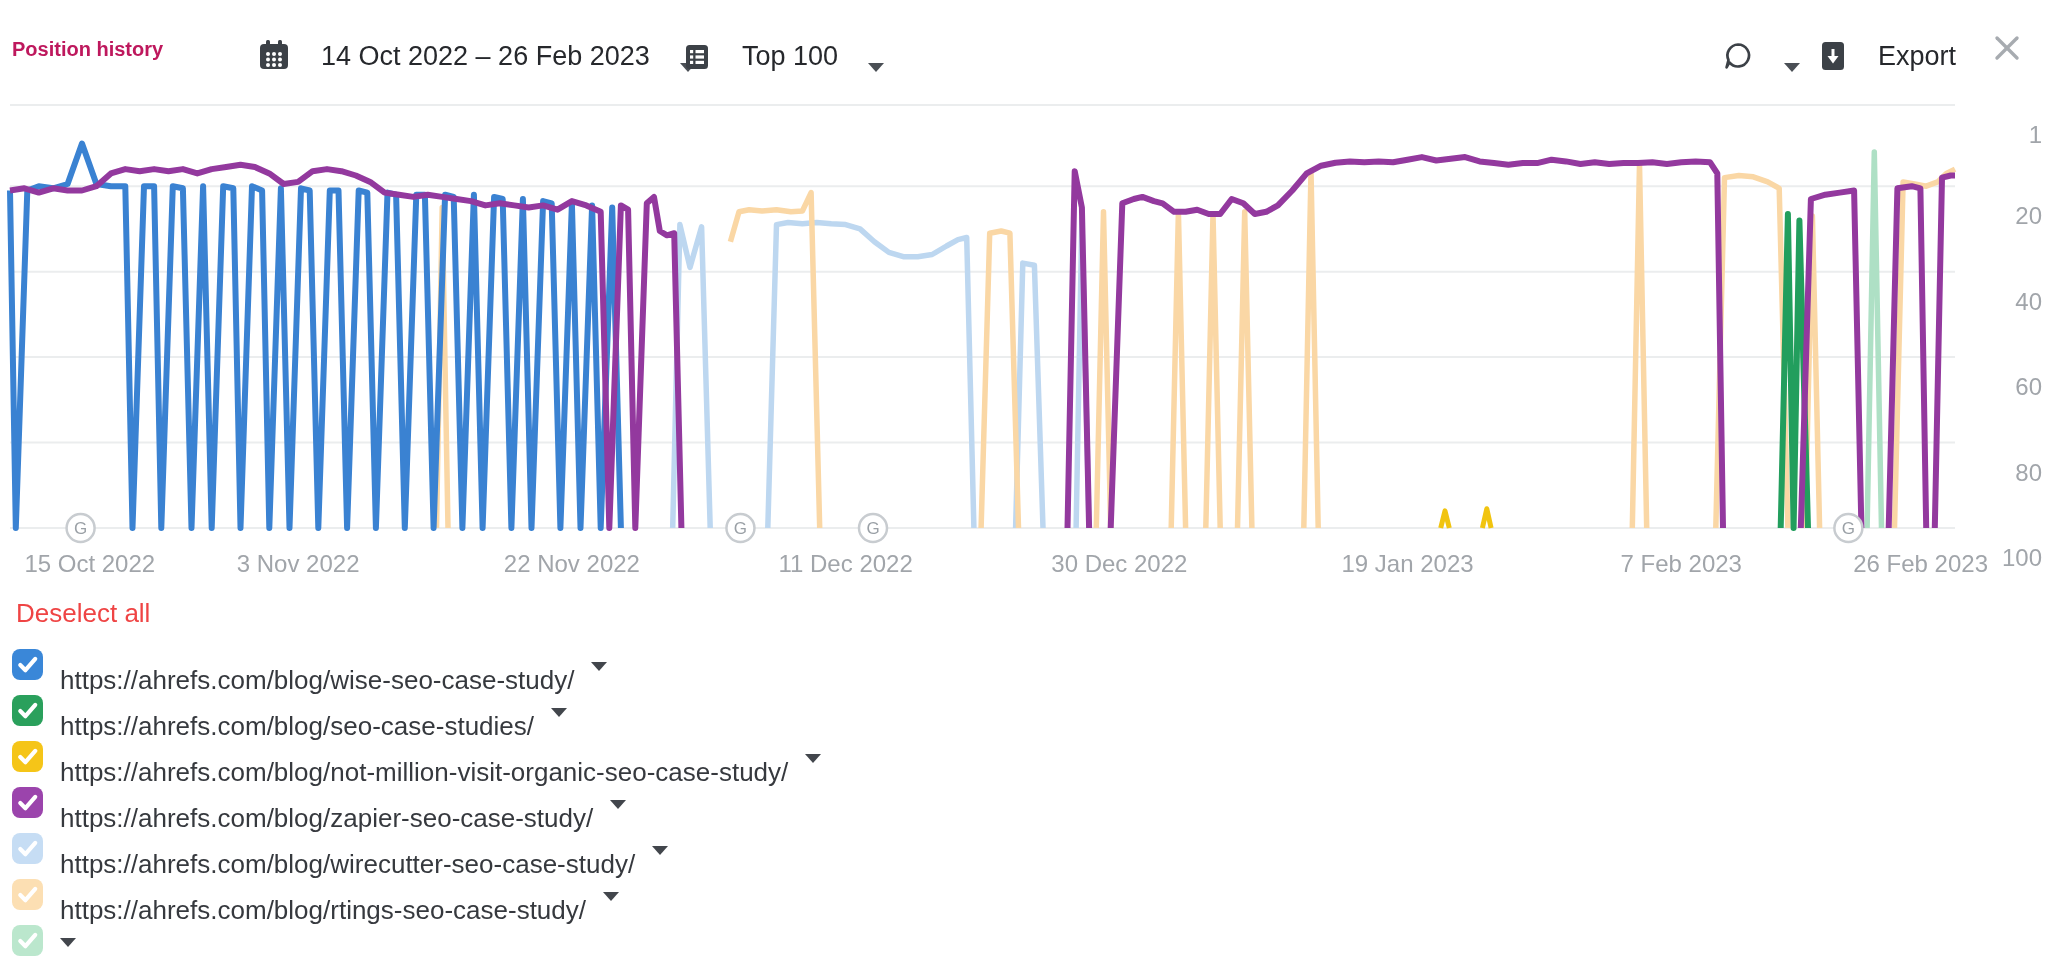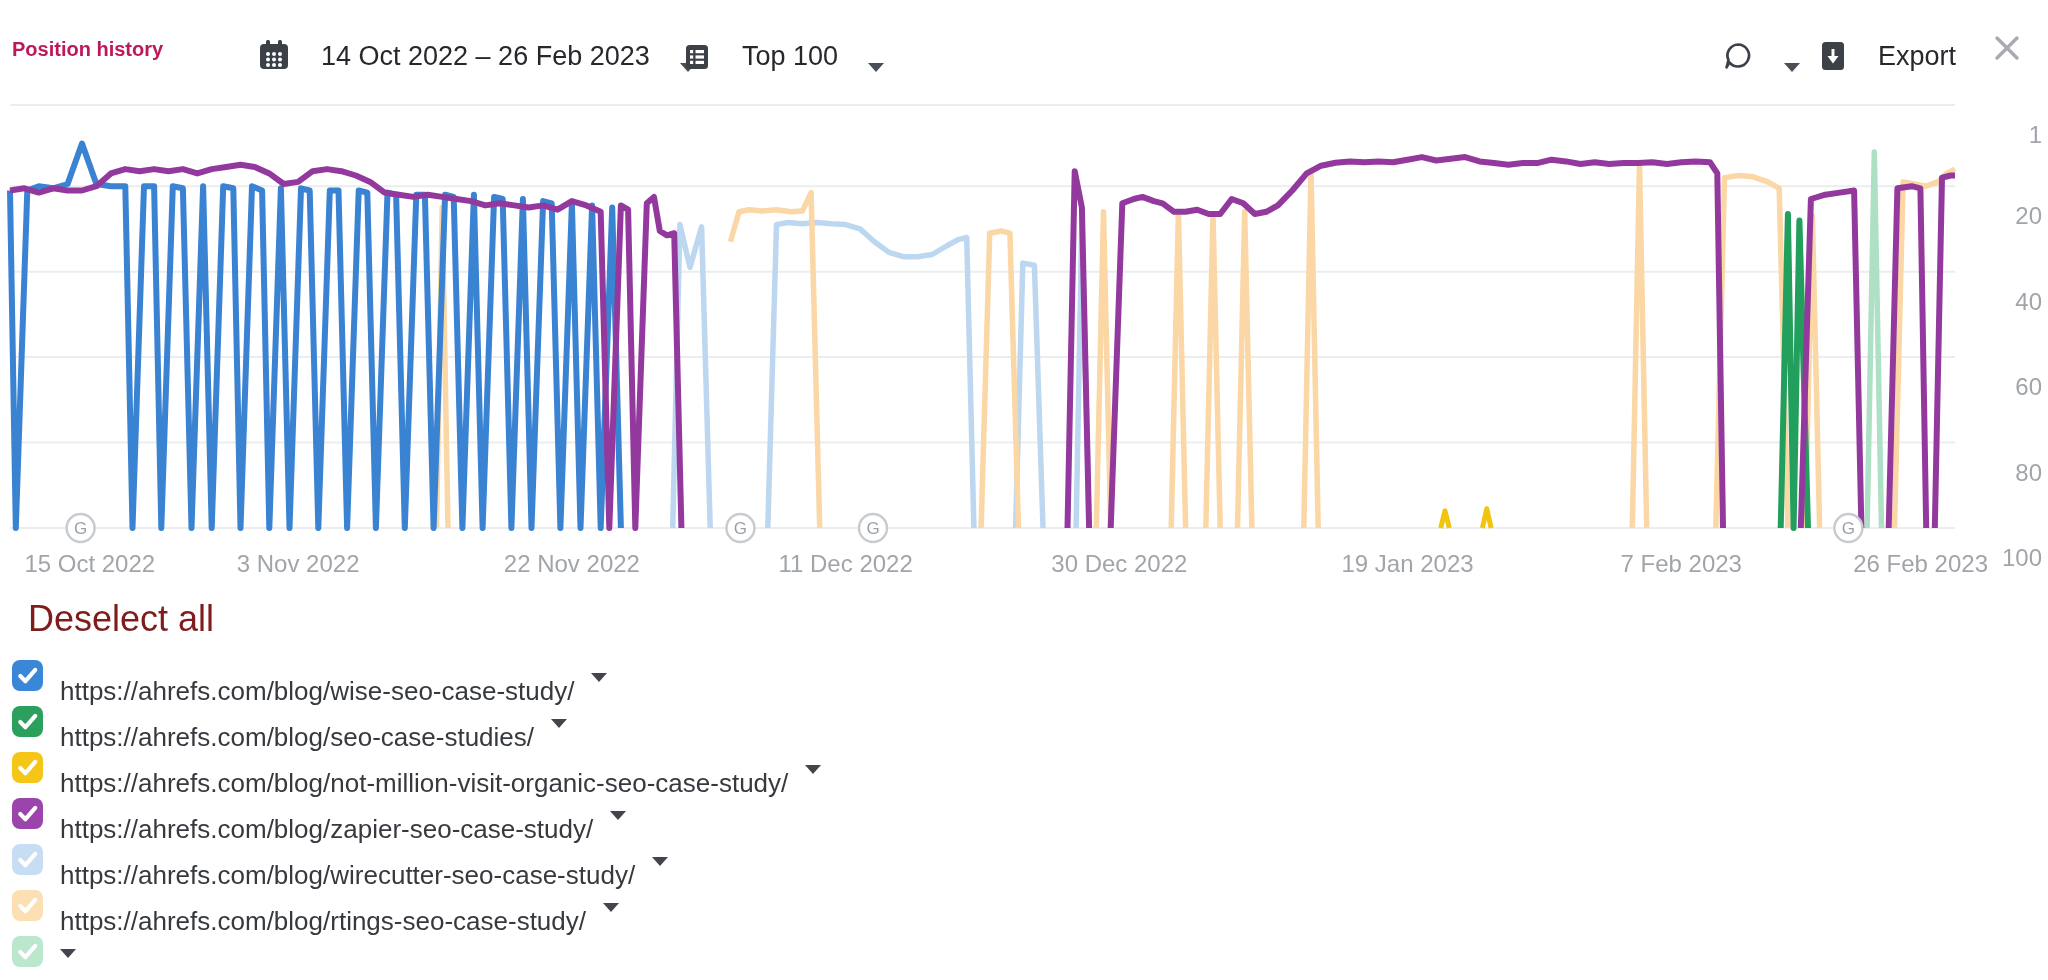--- a/index.html
+++ b/index.html
@@ -18,21 +18,21 @@
   .closex{position:absolute;left:1992px;top:33px;width:30px;height:30px;cursor:pointer;}
   .ico{display:inline-flex;}
   
   #chart{position:absolute;left:0;top:85px;display:block;}
   .grid{stroke:#ebedee;stroke-width:2;}
   .ylab,.xlab{fill:#a1a5aa;font-size:24px;font-family:"Liberation Sans","DejaVu Sans",sans-serif;}
   .gbadge-circle{fill:#ffffff;stroke:#c8ccd0;stroke-width:2.5;}
   .gbadge-text{fill:#9aa0a6;font-size:17px;font-family:"Liberation Sans","DejaVu Sans",sans-serif;}
   
   .legend{position:absolute;left:12px;top:585px;width:2020px;}
-  .deselect{font-size:36px;color:#7f1d1d;margin:13px 0 12px 16px;cursor:pointer;display:inline-block;}
+  .deselect{font-size:26px;color:#ef4444;margin:13px 0 12px 4px;cursor:pointer;display:inline-block;}
   .lrow{display:flex;align-items:center;height:46px;gap:17px;}
   .cb{width:31px;height:31px;border-radius:8px;flex:none;display:grid;place-items:center;cursor:pointer;}
   .url{font-size:26px;color:#36393e;white-space:nowrap;margin-top:33px;}
   .lcaret{width:0;height:0;border-left:8px solid transparent;border-right:8px solid transparent;border-top:9px solid #42464c;margin-top:4px;cursor:pointer;}
 </style>
 </head>
 <body>
 
 <div class="panel">
 

